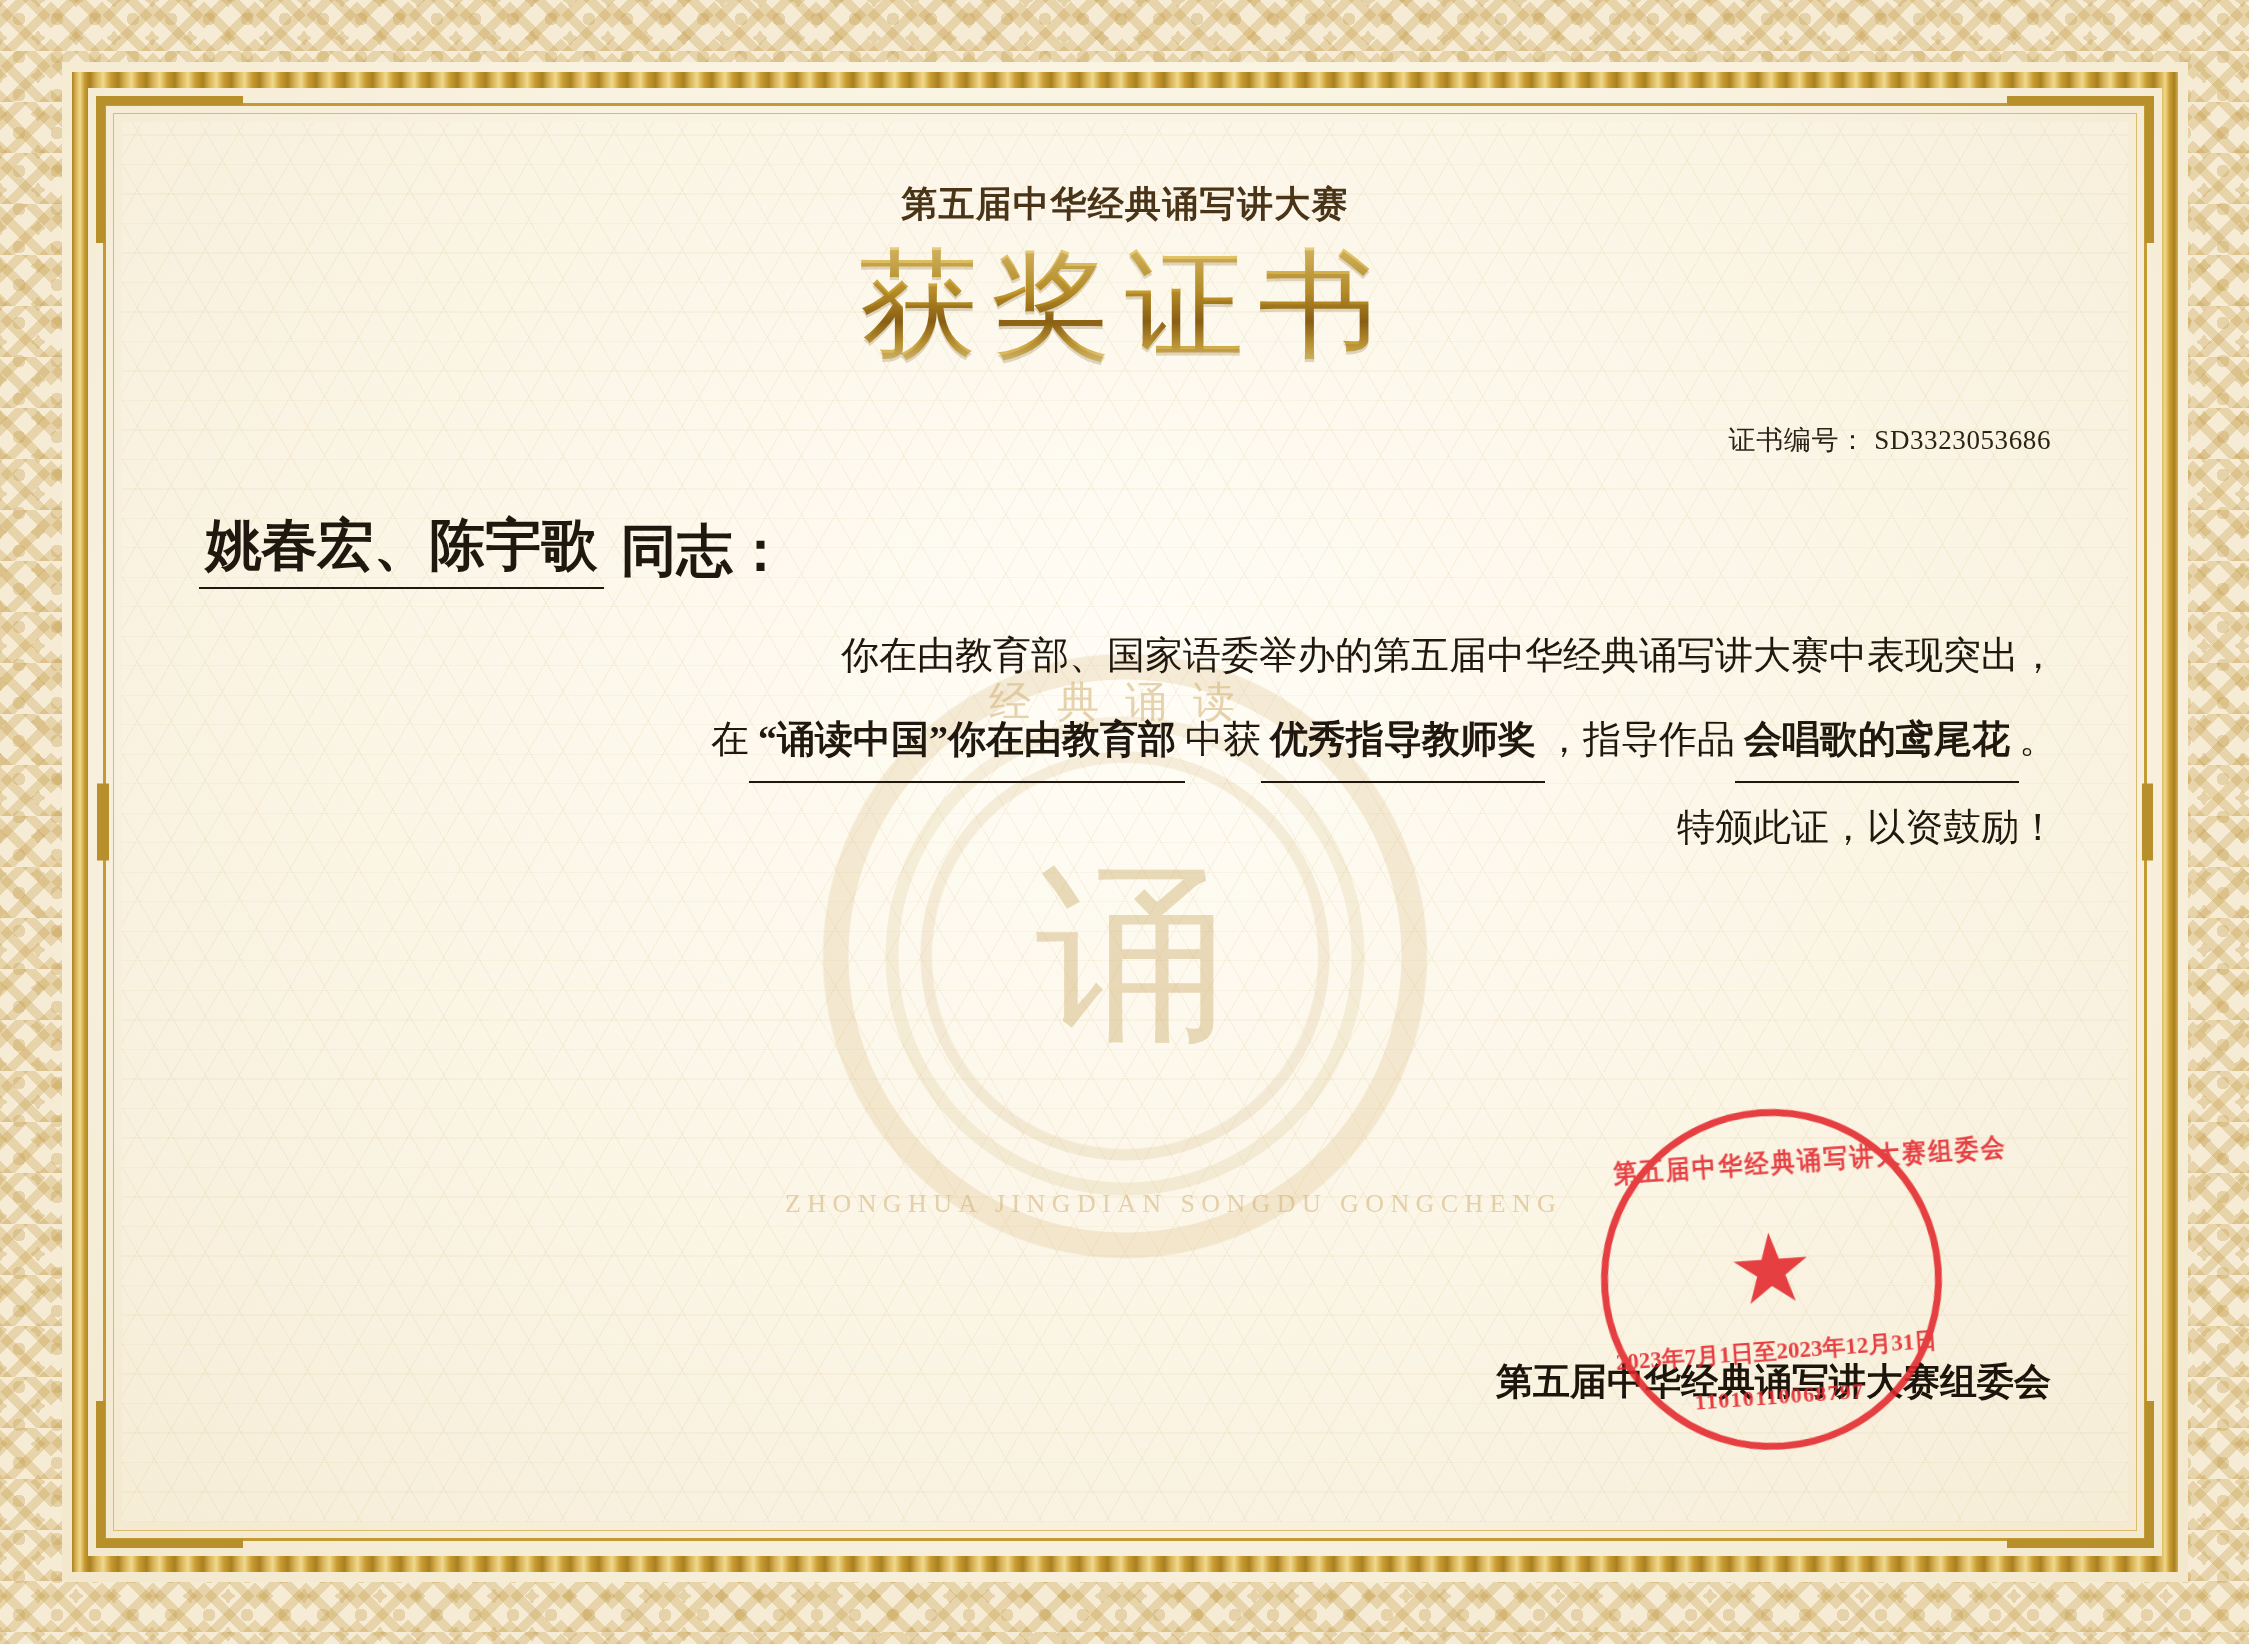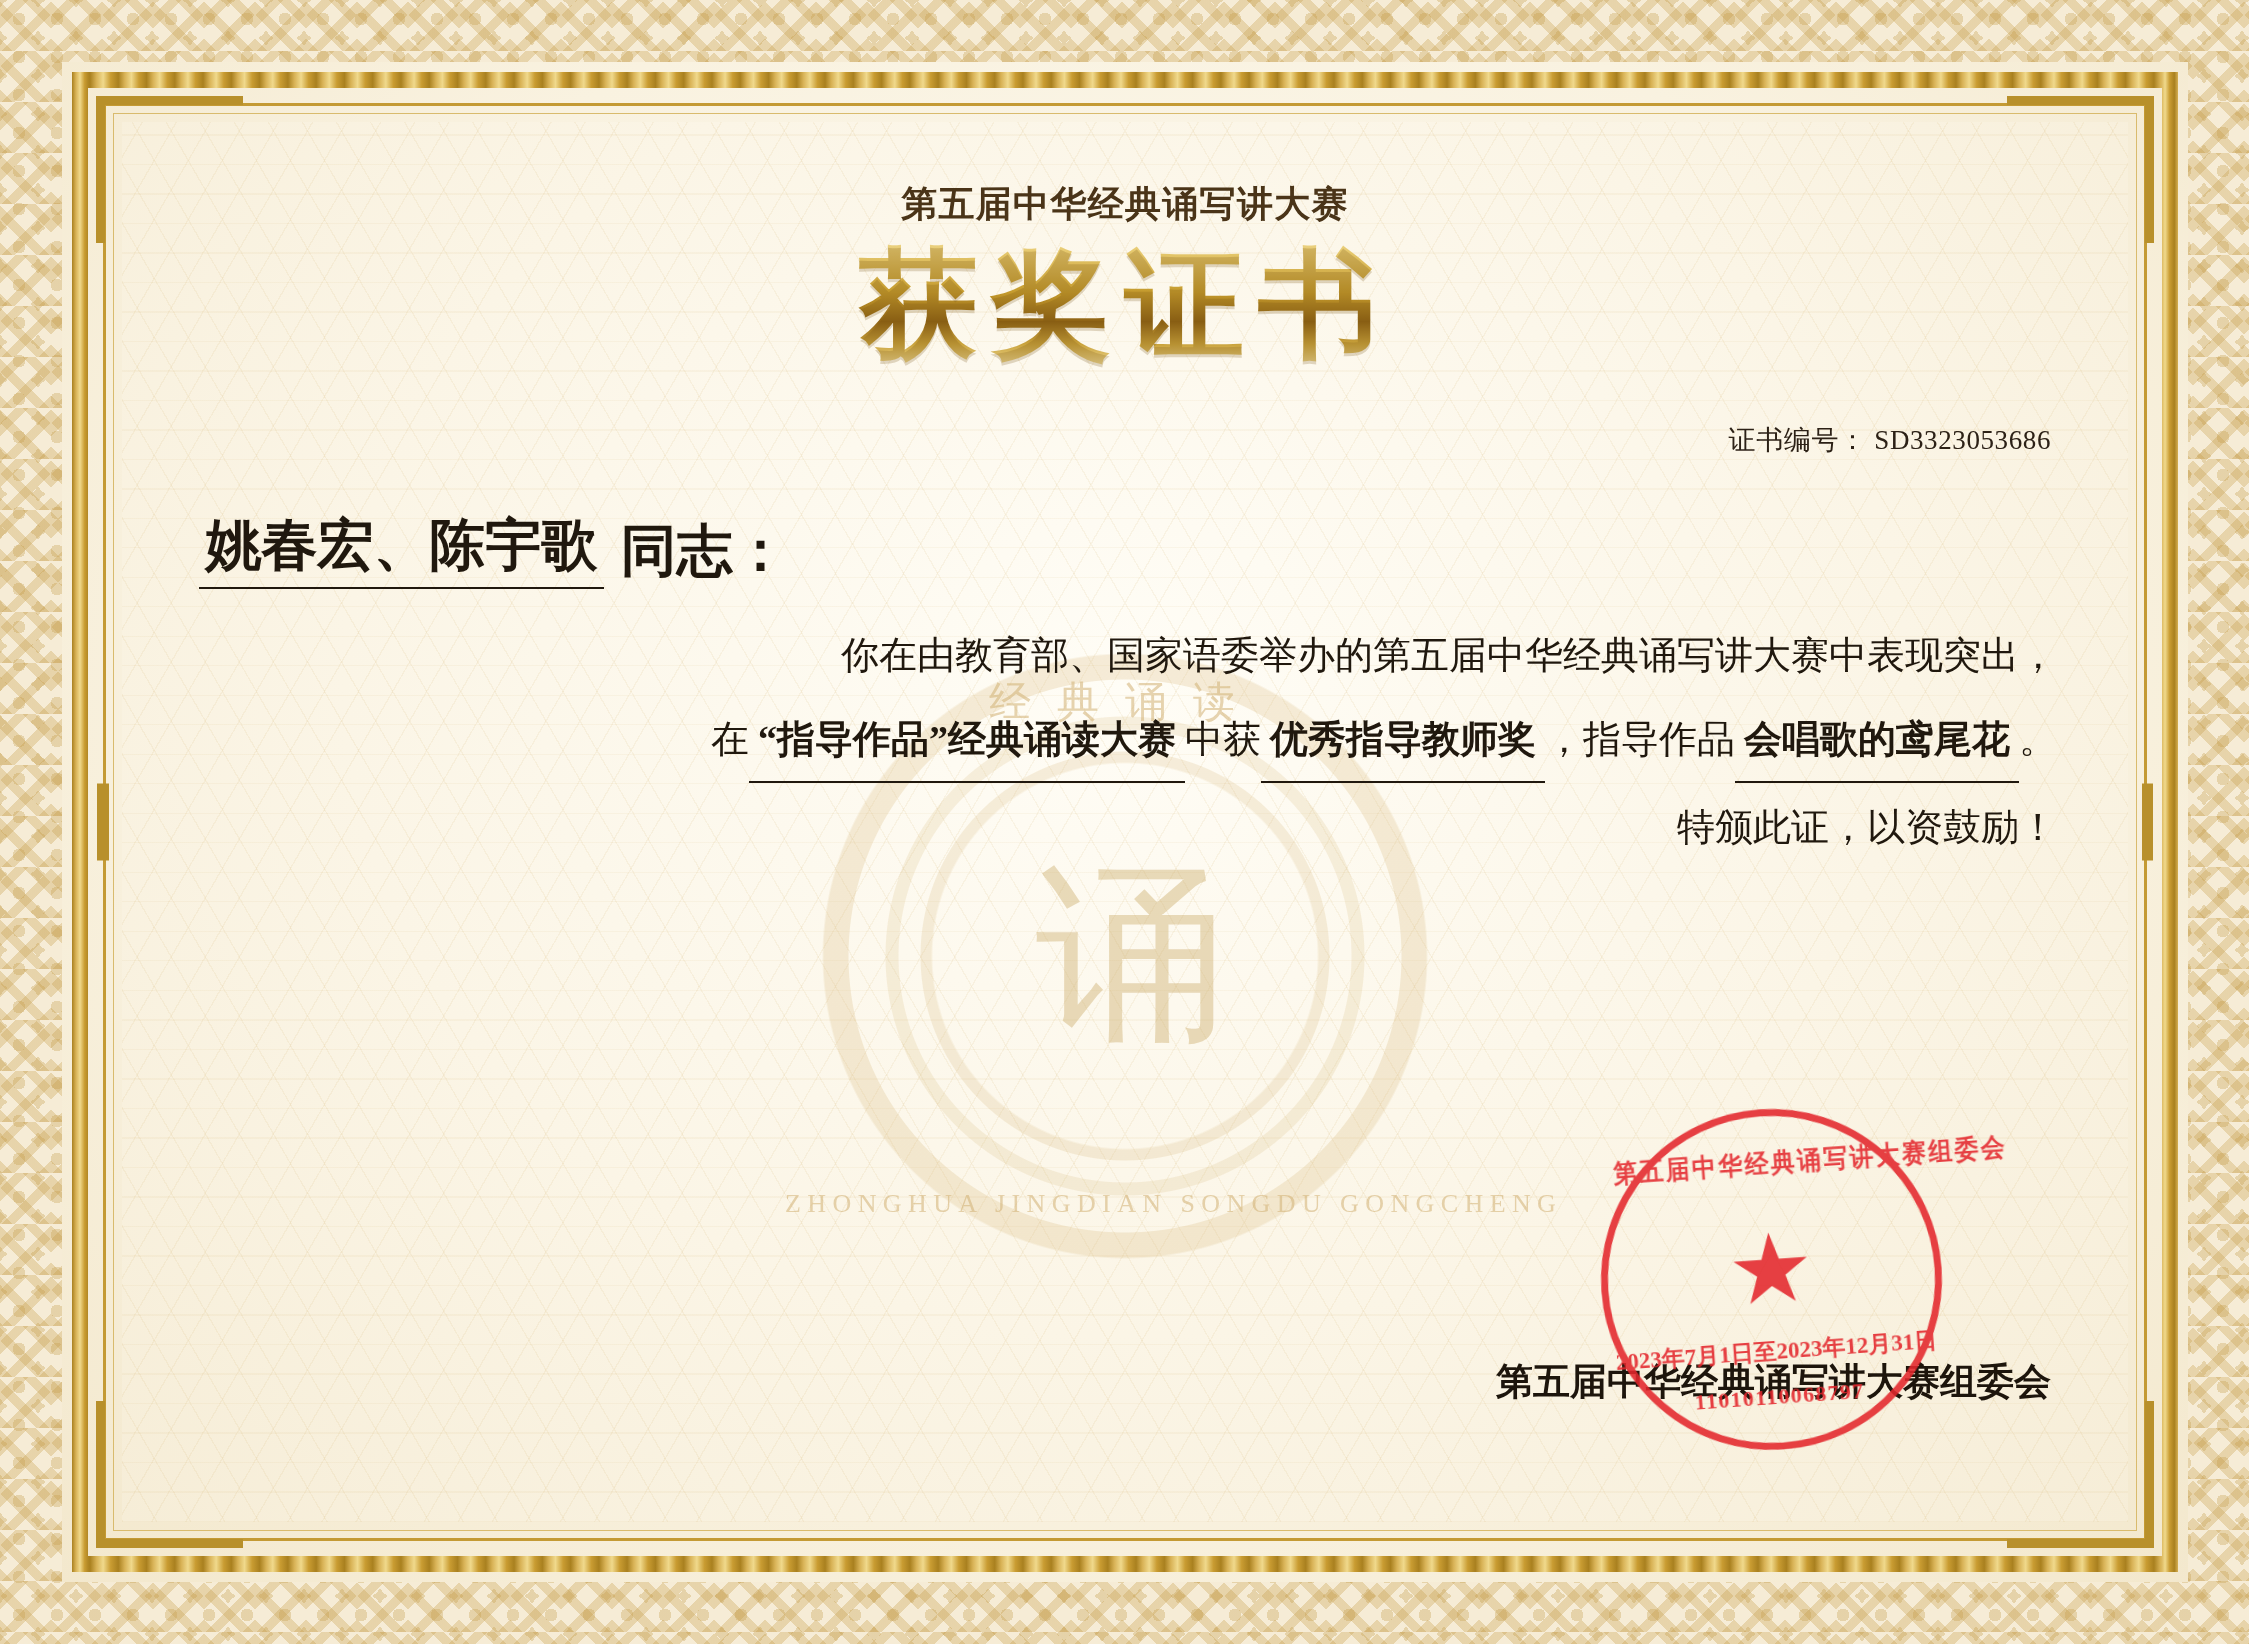--- a/index.html
+++ b/index.html
@@ -201,21 +201,21 @@
     letter-spacing: 1.3px;
     font-family: "Liberation Serif", serif;
   }
   .maintitle {
     position: absolute;
     top: 103px;
     left: 0;
     right: 0;
     text-align: center;
     font-size: 119px;
-    font-weight: bold;
+    font-weight: normal;
     letter-spacing: 14px;
     font-family: "Liberation Serif", serif;
     background: linear-gradient(180deg, #f7e9b0 0%, #e0bf63 18%, #b8891f 45%, #8c5f13 62%, #d9b košt 63%, #e9cf7f 80%, #a87a1c 100%);
     background: linear-gradient(180deg, #fbf0c4 0%, #e6c96f 16%, #c49a2c 42%, #8e6214 60%, #caa33c 74%, #f0dc9a 88%, #9c7118 100%);
     -webkit-background-clip: text;
     background-clip: text;
     color: transparent;
     text-shadow: 0 2.6px 0 rgba(120,84,18,0.22);
   }
 
@@ -419,21 +419,21 @@
       <div class="recipient-line">
         <span class="recipient-names">姚春宏、陈宇歌</span>
         <span class="recipient-suffix">同志：</span>
       </div>
 
       <p class="para">
         <span>你在由教育部、国家语委举办的第五届中华经典诵写讲大赛中表现突出，</span>
       </p>
 
       <p class="para no-indent">
-        <span>在</span><span class="fill">“指导作品”经典诵读大赛</span><span>中获</span><span class="fill">优秀指导教师奖</span><span>，指导作品</span><span class="fill">会唱歌的鸢尾花</span><span>。</span>
+        <span>在</span><span class="fill">“诵读中国”你在由教育部</span><span>中获</span><span class="fill">优秀指导教师奖</span><span>，指导作品</span><span class="fill">会唱歌的鸢尾花</span><span>。</span>
       </p>
 
       <p class="para">
         <span>特颁此证，以资鼓励！</span>
       </p>
     </div>
 
     <div class="footer">
       <div>第五届中华经典诵写讲大赛组委会</div>
     </div>

